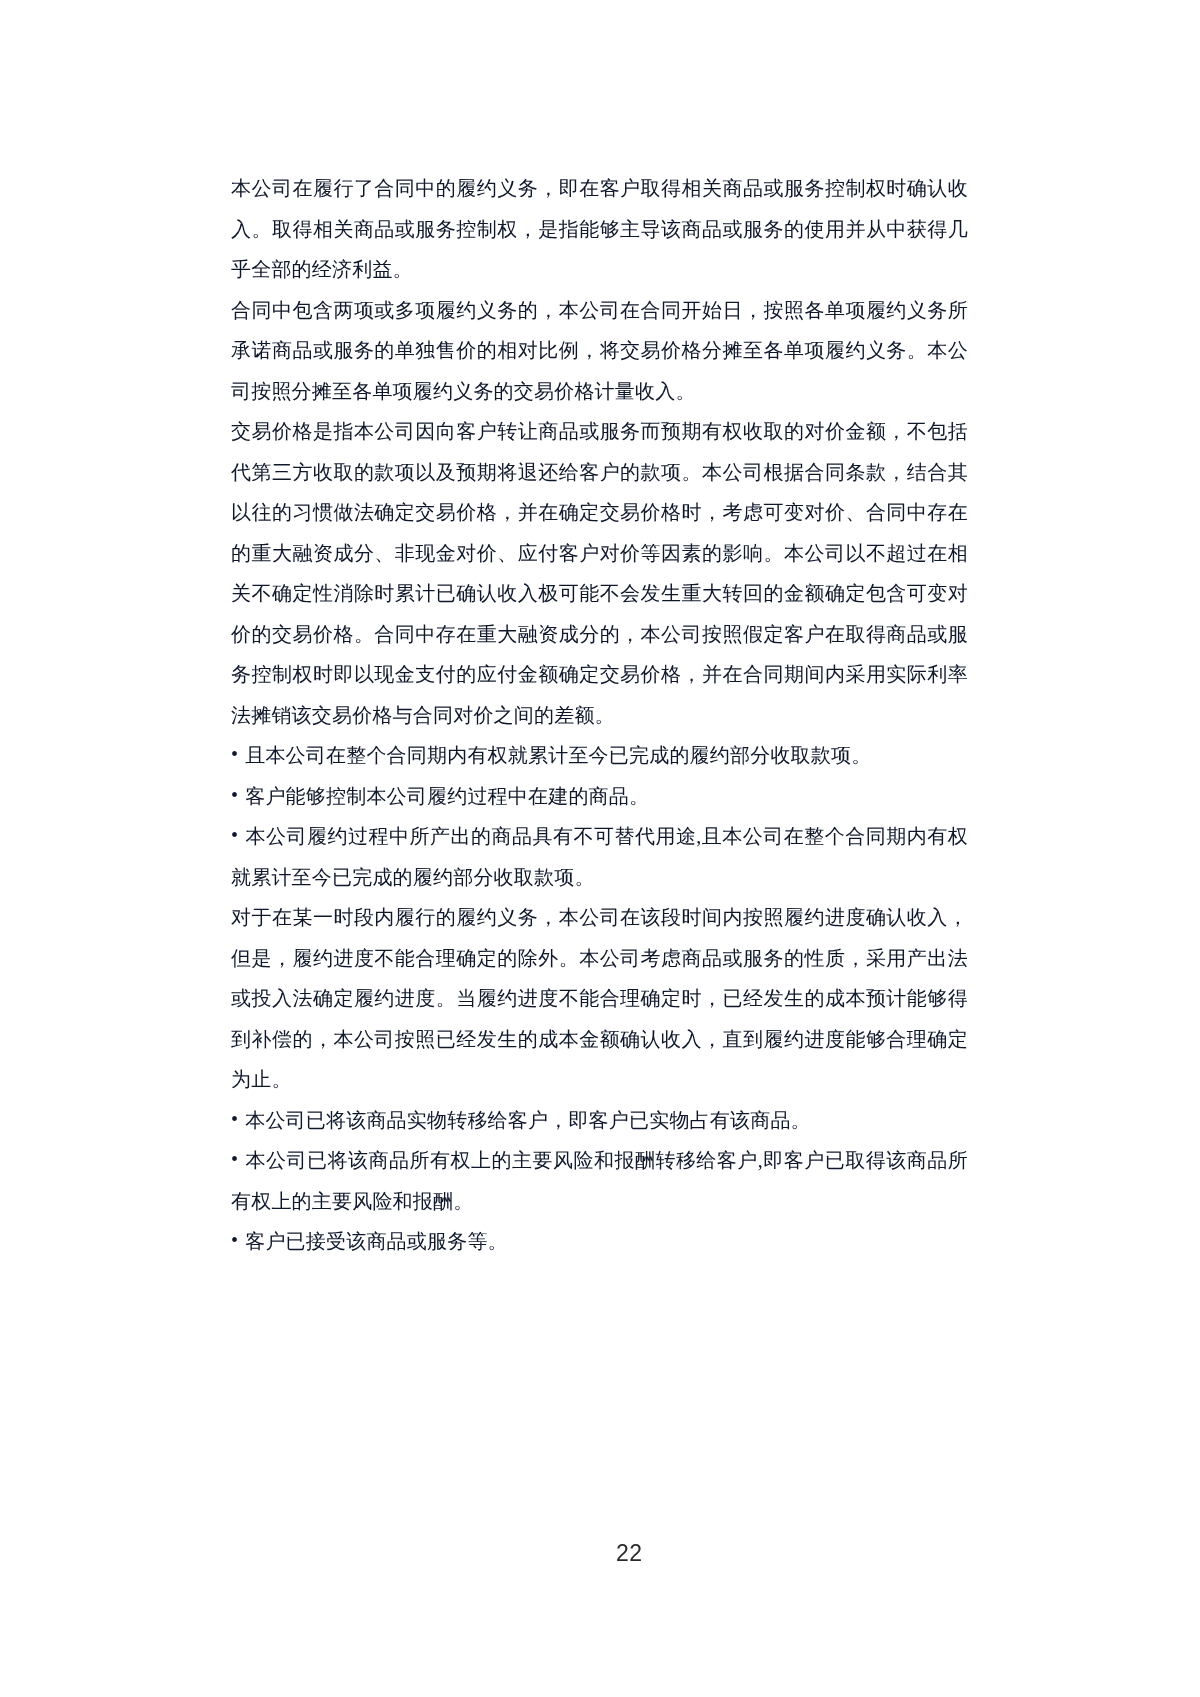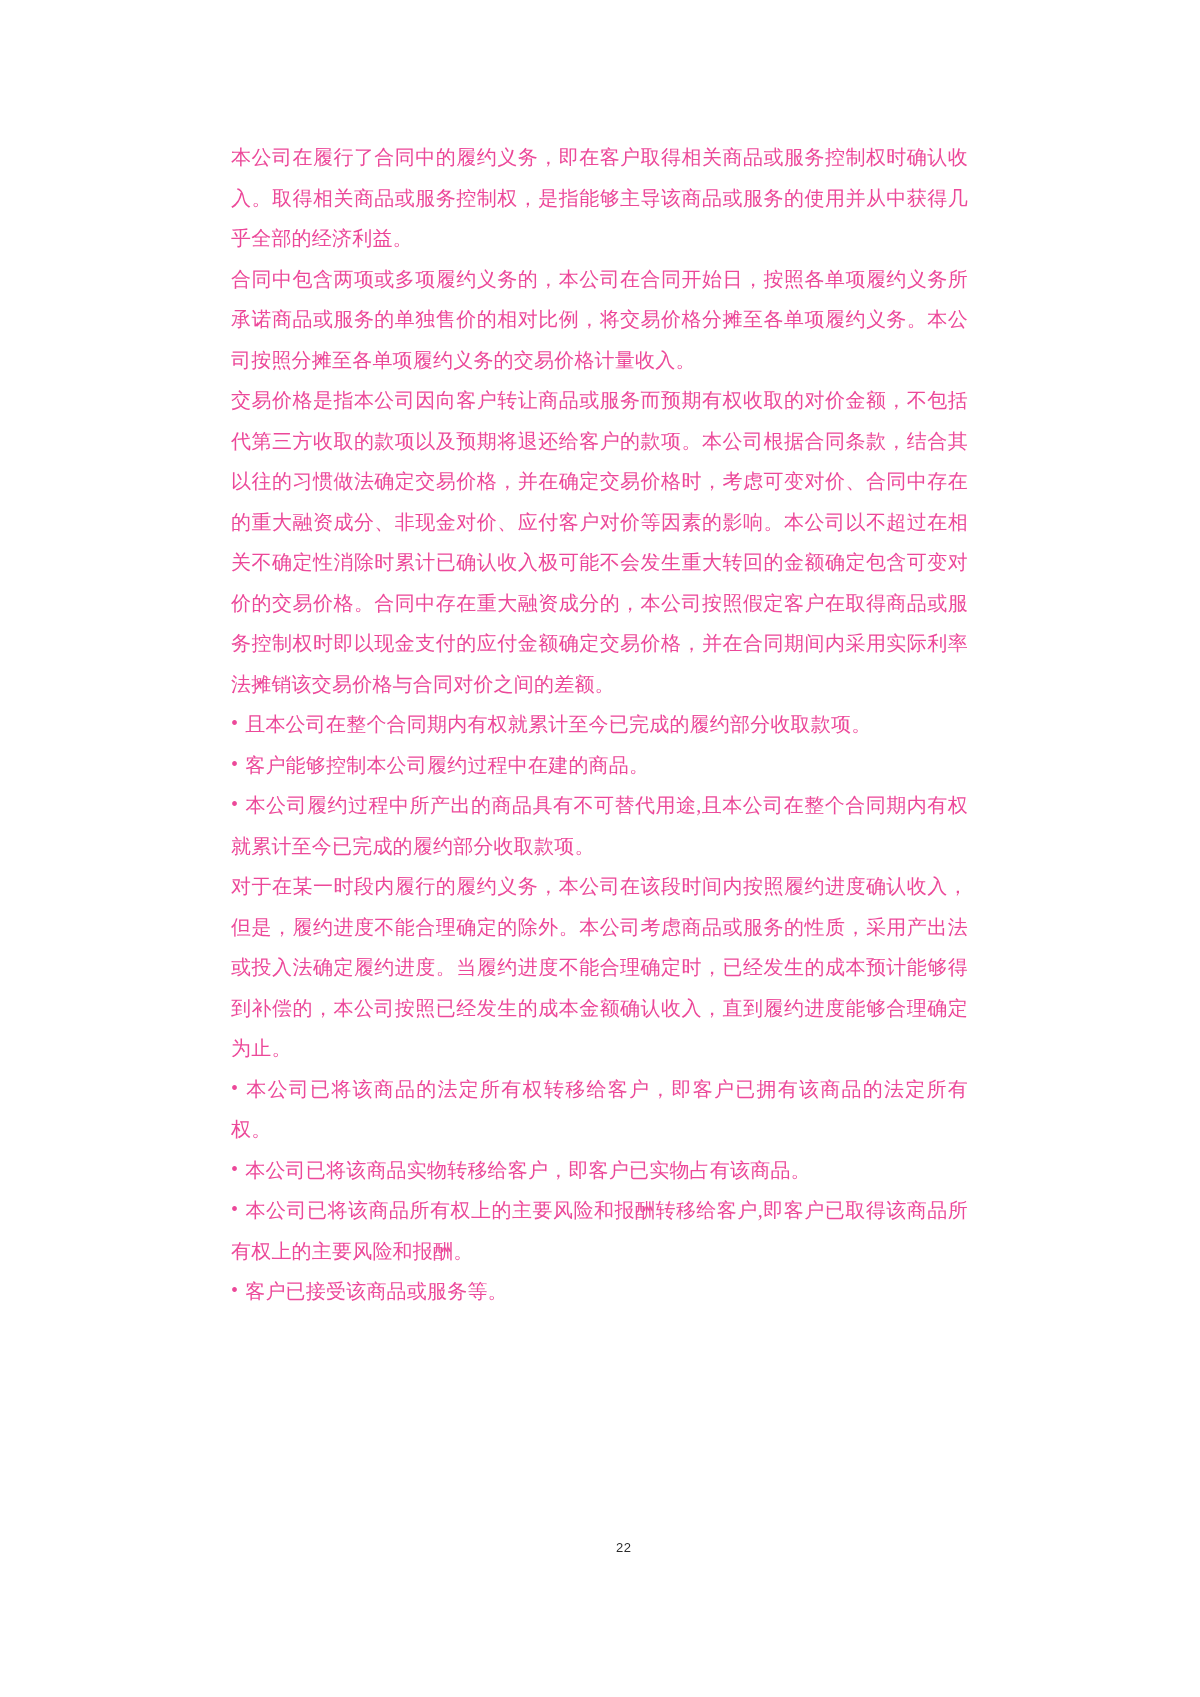--- a/index.html
+++ b/index.html
@@ -11,23 +11,23 @@
     position: relative;
     width: 1200px;
     height: 1697px;
     background: #ffffff;
     overflow: hidden;
     font-family: "Liberation Serif", "DejaVu Serif", serif;
   }
   .text-column {
     position: absolute;
     left: 231px;
-    top: 137px;
+    top: 168px;
     width: 737px;
-    color: #ec4899;
+    color: #0f172a;
     font-size: 20px;
     line-height: 40.5px;
     text-align: justify;
     text-justify: inter-ideograph;
     letter-spacing: 0.2px;
   }
   .text-column p {
     margin: 0;
     padding: 0;
     text-align-last: left;
@@ -35,21 +35,21 @@
   .bullet .marker {
     display: inline-block;
     margin-right: 7px;
     transform: translateY(-1px);
   }
   .page-number {
     position: absolute;
     left: 616px;
     top: 1540px;
     font-family: "Liberation Sans", "DejaVu Sans", sans-serif;
-    font-size: 13px;
+    font-size: 23px;
     color: #2b2b2b;
     letter-spacing: 0.5px;
   }
 </style>
 </head>
 <body>
 
 <div class="page">
   <div class="text-column">
 
@@ -63,21 +63,20 @@
     <p class="bullet"><span class="marker">•</span><span>且本公司在整个合同期内有权就累计至今已完成的履约部分收取款项。</span></p>
 
     <p class="bullet"><span class="marker">•</span><span>客户能够控制本公司履约过程中在建的商品。</span></p>
 
     <p class="bullet"><span class="marker">•</span><span>本公司履约过程中所产出的商品具有不可替代用途,且本公司在整个合同期内有权就累计至今已完成的履约部分收取款项。</span></p>
 
     <p>对于在某一时段内履行的履约义务，本公司在该段时间内按照履约进度确认收入，但是，履约进度不能合理确定的除外。本公司考虑商品或服务的性质，采用产出法或投入法确定履约进度。当履约进度不能合理确定时，已经发生的成本预计能够得到补偿的，本公司按照已经发生的成本金额确认收入，直到履约进度能够合理确定为止。</p>
 
 
 
-    <p class="bullet"><span class="marker">•</span><span>本公司已将该商品的法定所有权转移给客户，即客户已拥有该商品的法定所有权。</span></p>
 
     <p class="bullet"><span class="marker">•</span><span>本公司已将该商品实物转移给客户，即客户已实物占有该商品。</span></p>
 
     <p class="bullet"><span class="marker">•</span><span>本公司已将该商品所有权上的主要风险和报酬转移给客户,即客户已取得该商品所有权上的主要风险和报酬。</span></p>
 
     <p class="bullet"><span class="marker">•</span><span>客户已接受该商品或服务等。</span></p>
 
   </div>
 
   <div class="page-number">22</div>

